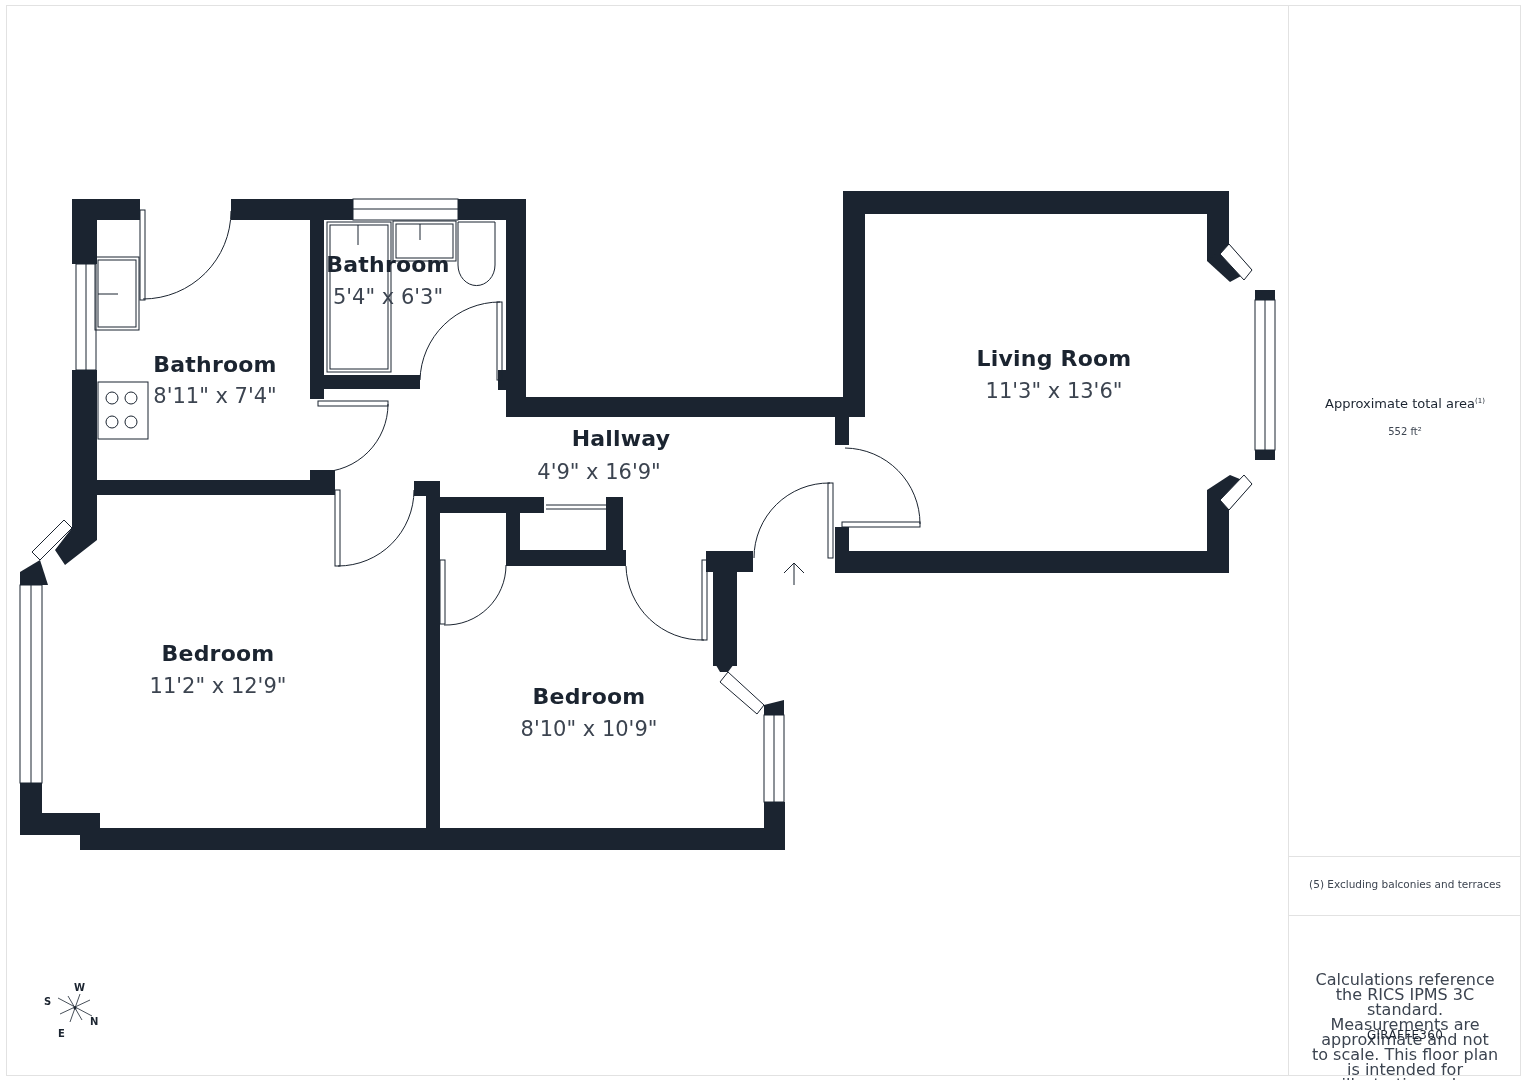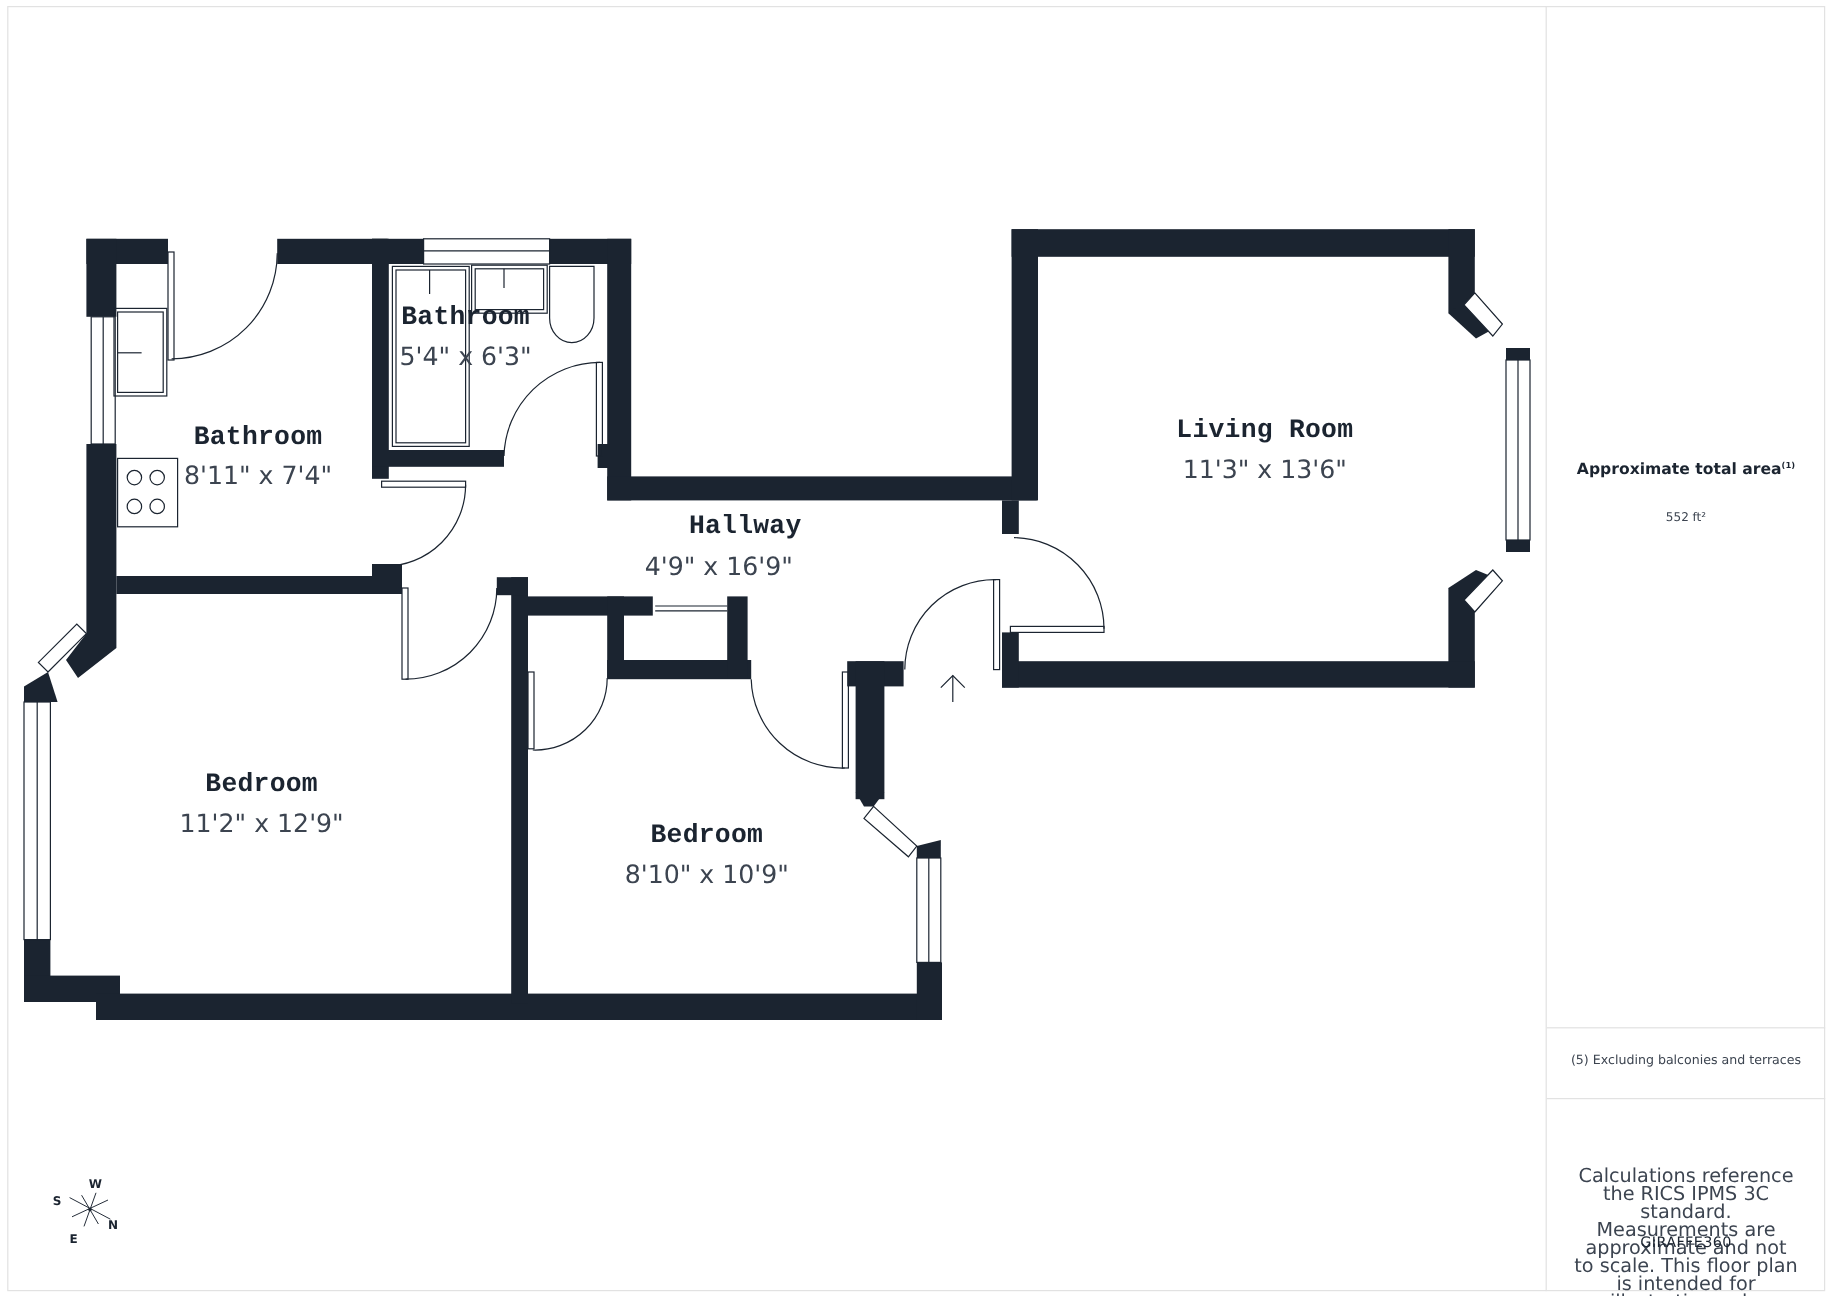--- a/index.html
+++ b/index.html
@@ -1,23 +1,23 @@
 <!DOCTYPE html>
 <html><head>
 <meta charset="utf-8">
 <style>
   html, body { margin:0; padding:0; background:#ffffff; }
   body { width:1527px; height:1080px; position:relative; overflow:hidden; font-family:"DejaVu Sans", sans-serif; }
   .frame { position:absolute; left:6px; top:5px; width:1515px; height:1071px; border:1px solid #e2e2e2; box-sizing:border-box; }
   .divider-v { position:absolute; left:1288px; top:5px; width:1px; height:1071px; background:#e2e2e2; }
   .plan { position:absolute; left:0; top:0; }
-  .room-name { position:absolute; font-weight:bold; font-size:22px; color:#1b2430; transform:translateX(-50%); white-space:nowrap; letter-spacing:0.2px;font-family:Liberation Mono, monospace; }
+  .room-name { position:absolute; font-weight:bold; font-size:22px; color:#1b2430; transform:translateX(-50%); white-space:nowrap; letter-spacing:0.2px; }
   .room-dim { position:absolute; font-size:21px; color:#3c4450; transform:translateX(-50%); white-space:nowrap; }
   .side { position:absolute; left:1289px; width:232px; text-align:center; color:#1b2430; }
-  .area-title { top:384px; font-weight:bold; font-size:13px; }
+  .area-title { top:396px; font-weight:normal; font-size:13px; }
   .area-title sup { font-size:7px; }
   .area-value { top:426px; font-size:10px; color:#3c4450; }
   .hr { position:absolute; left:1289px; width:232px; height:1px; background:#e2e2e2; }
   .footnote { top:878px; font-size:10.5px; color:#3c4450; }
   .disclaimer { top:972px; font-size:16px; line-height:15px; color:#3c4450; padding:0 22px; box-sizing:border-box; }
   .brand { top:1028px; font-size:12px; color:#1b2430; letter-spacing:0.3px; }
   .brand b { font-weight:normal;margin-top:22px; }
   .compass { position:absolute; left:40px; top:982px; width:70px; height:60px; }
   .cl { position:absolute; font-size:10px; font-weight:bold; color:#1b2430; }
 </style>

